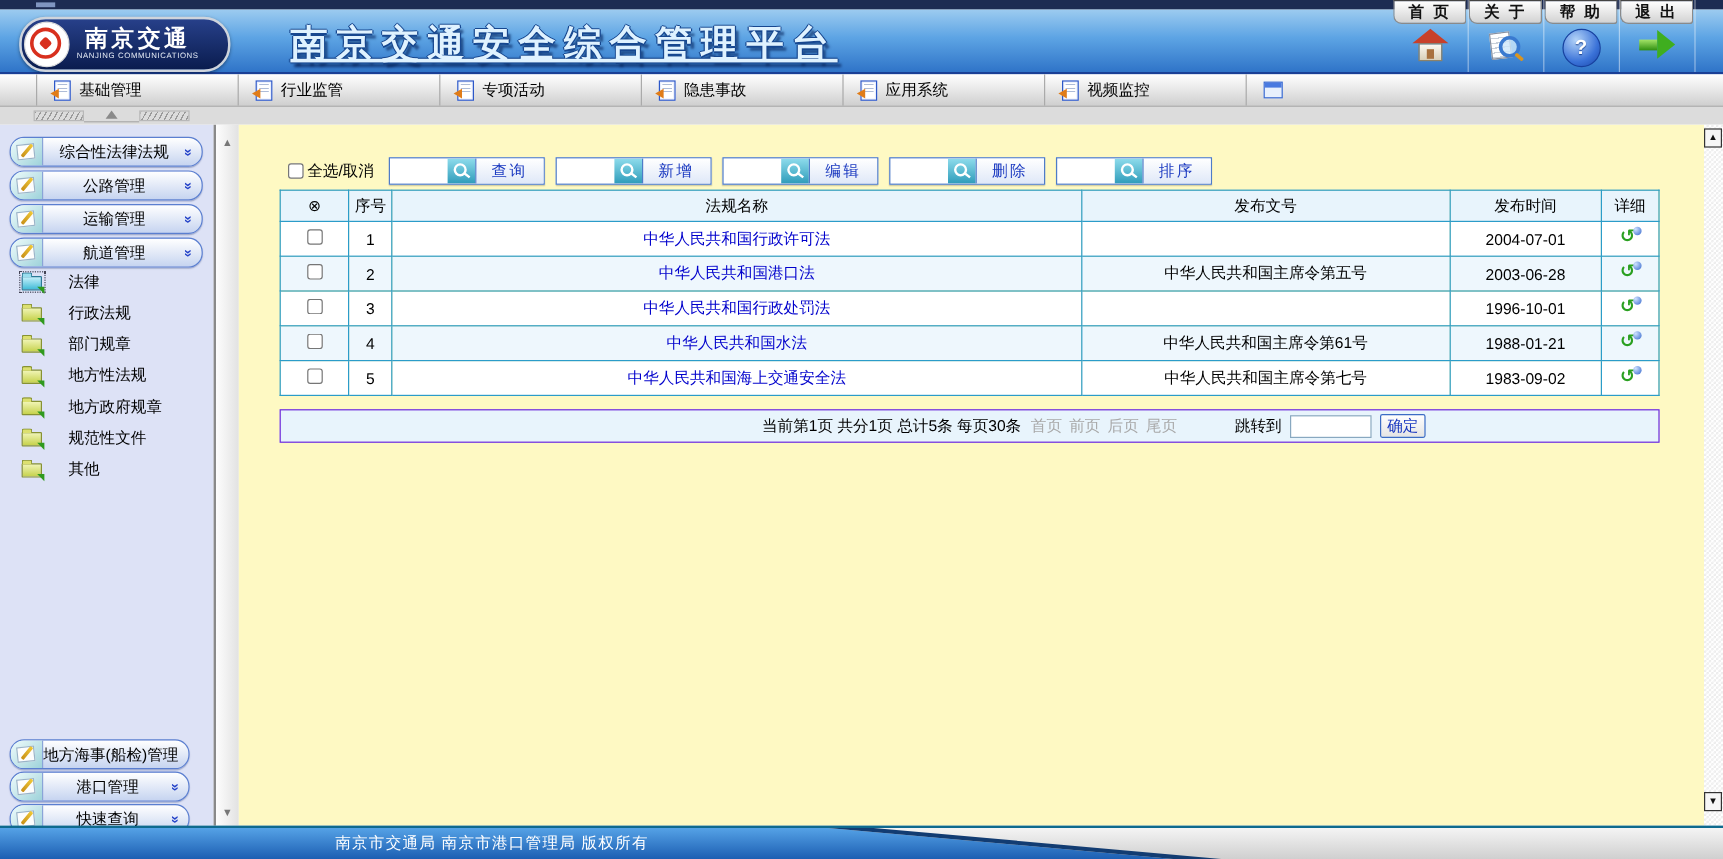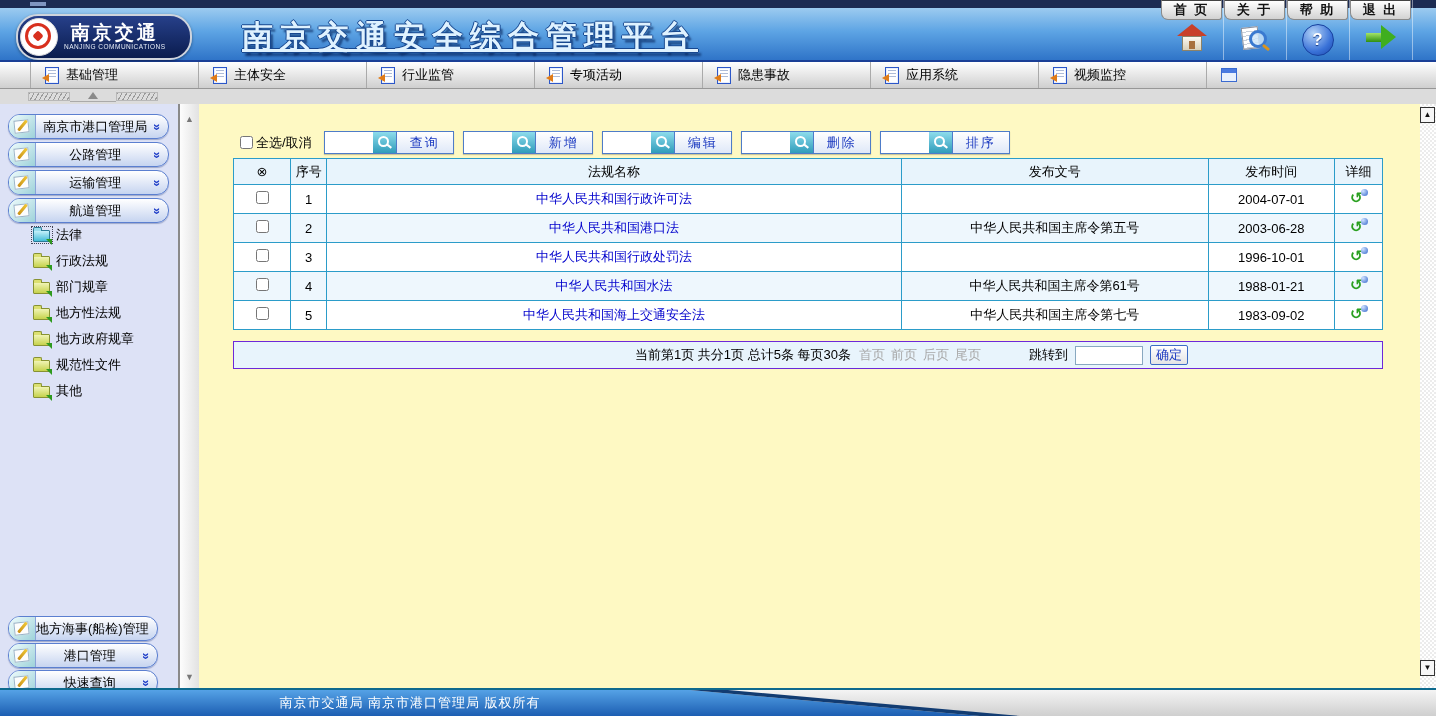--- a/index.html
+++ b/index.html
@@ -106,21 +106,21 @@
   .group-icon::before{content:"";position:absolute;left:5px;top:5px;width:13px;height:11px;
     background:#fdfdfd;border:1px solid #9ab4c8;transform:rotate(-6deg);}
   .group-icon::after{content:"";position:absolute;left:12px;top:4px;width:3px;height:13px;
     background:linear-gradient(#f0c838,#c89018);transform:rotate(40deg);border-radius:1px;}
   .group-label{flex:1;text-align:center;font-size:13px;color:#000;white-space:nowrap;}
   .chev{margin-right:7px;color:#2442c8;font-weight:bold;font-size:12px;flex:0 0 auto;}
   .chev::after{content:"»";display:inline-block;transform:rotate(90deg);}
   .no-chev .chev{visibility:hidden;margin-right:2px;}
 
   #side-sub{position:absolute;left:0;right:0;top:118px;}
-  .sub-item{height:26px;display:flex;align-items:center;gap:4px;padding-left:32px;cursor:pointer;}
+  .sub-item{height:26px;display:flex;align-items:center;gap:20px;padding-left:17px;cursor:pointer;}
   .sub-ic{position:relative;width:20px;height:16px;flex:0 0 auto;}
   .folder{position:absolute;left:1px;top:3px;width:15px;height:10px;
     background:linear-gradient(#f0f4b4,#c6d24c);border:1px solid #879232;border-radius:1px;}
   .folder::before{content:"";position:absolute;left:-1px;top:-4px;width:7px;height:3px;
     background:#dce070;border:1px solid #879232;border-bottom:none;border-radius:2px 2px 0 0;}
   .folder::after{content:"";position:absolute;right:-3px;bottom:-4px;
     border-top:6px solid #2f9a1e;border-left:6px solid transparent;}
   .sub-item.selected .sub-ic{outline:1px dotted #445;}
   .sub-item.selected .folder{background:linear-gradient(#c4f0fa,#43bcd8);border-color:#2a7a96;}
   .sub-item.selected .folder::before{background:#9adeee;border-color:#2a7a96;}
@@ -253,24 +253,20 @@
 
   <div id="tab-bar">
     <div class="tab-spacer"></div>
     <div id="tab-strip-mount">
         <div class="tab">
     <span class="page-icon"></span>
     <span class="tab-label">基础管理</span>
   </div>
         <div class="tab">
     <span class="page-icon"></span>
-    <span class="tab-label">主体安全</span>
-  </div>
-        <div class="tab">
-    <span class="page-icon"></span>
     <span class="tab-label">行业监管</span>
   </div>
         <div class="tab">
     <span class="page-icon"></span>
     <span class="tab-label">专项活动</span>
   </div>
         <div class="tab">
     <span class="page-icon"></span>
     <span class="tab-label">隐患事故</span>
   </div>
@@ -295,21 +291,21 @@
       <span class="hatch"></span>
     </div>
   </div>
 
   <div id="main">
 
     <div id="sidebar">
       <div id="side-top">
           <div class="group-btn">
     <span class="group-icon"></span>
-    <span class="group-label">南京市港口管理局</span>
+    <span class="group-label">综合性法律法规</span>
     <span class="chev"></span>
   </div>
           <div class="group-btn">
     <span class="group-icon"></span>
     <span class="group-label">公路管理</span>
     <span class="chev"></span>
   </div>
           <div class="group-btn">
     <span class="group-icon"></span>
     <span class="group-label">运输管理</span>

